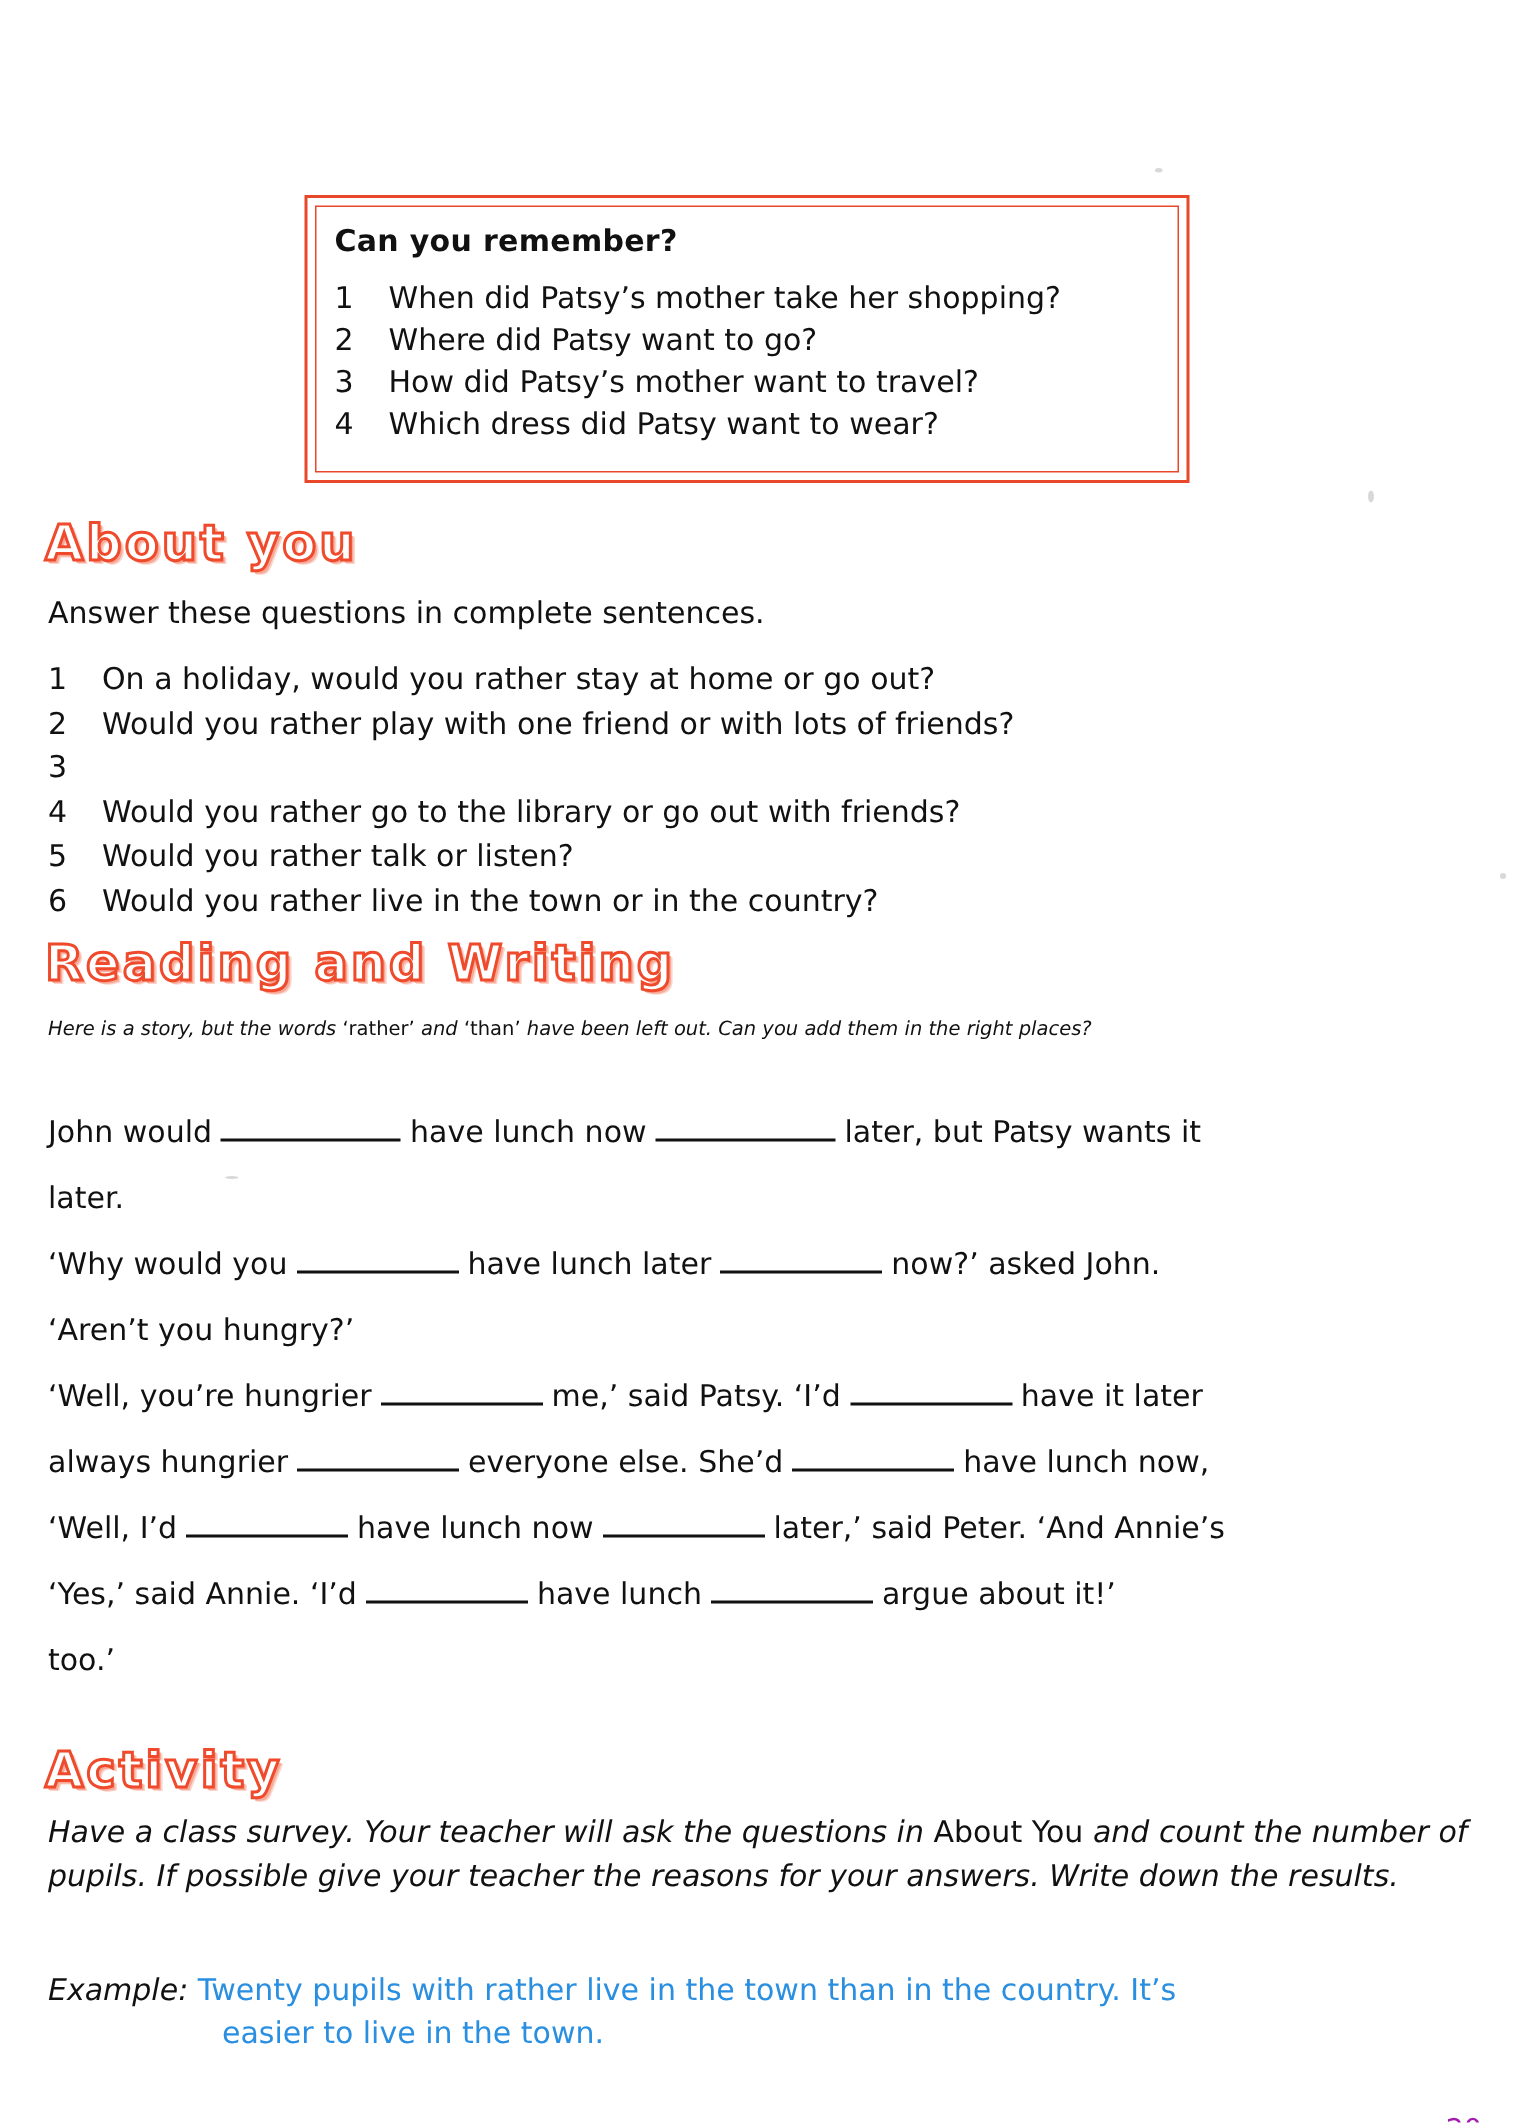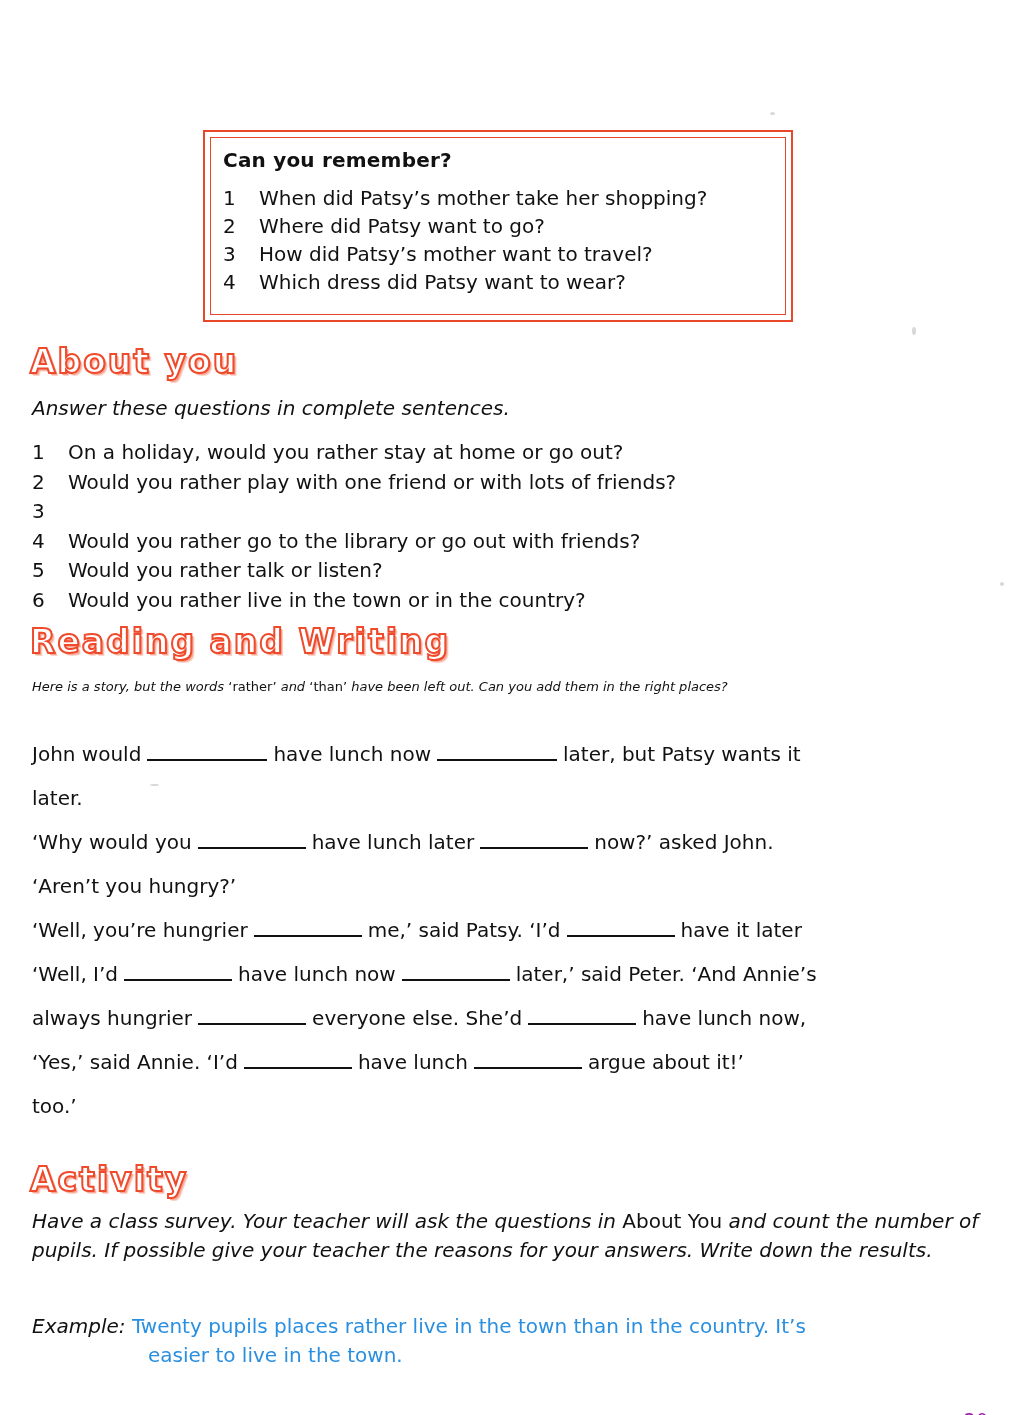--- a/index.html
+++ b/index.html
@@ -81,21 +81,20 @@
     text-shadow:
        2px 2px 0 #f7a896,
       -1px -1px 0 #ffffff,
        3px 3px 0 #fbd5cc;
     white-space: nowrap;
   }
 
   
   .italic-line {
     position: absolute;
-    font-style: italic;
     font-size: 20px;
     line-height: 29px;
     color: #111;
   }
   .numbered-list {
     position: absolute;
   }
   .numbered-list .row {
     display: flex;
     font-size: 20px;
@@ -271,42 +270,42 @@
     <div class="sline">
       <span>‘Why would you</span><span class="blank b-md"></span><span>have lunch later</span><span class="blank b-md"></span><span>now?’ asked John.</span>
     </div>
     <div class="sline">
       <span>‘Aren’t you hungry?’</span>
     </div>
     <div class="sline">
       <span>‘Well, you’re hungrier</span><span class="blank b-md"></span><span>me,’ said Patsy. ‘I’d</span><span class="blank b-md"></span><span>have it later</span>
     </div>
     <div class="sline">
+      <span>always hungrier</span><span class="blank b-md"></span><span>everyone else. She’d</span><span class="blank b-md"></span><span>have lunch now,</span>
+    </div>
+    <div class="sline">
       <span>‘Well, I’d</span><span class="blank b-md"></span><span>have lunch now</span><span class="blank b-md"></span><span>later,’ said Peter. ‘And Annie’s</span>
-    </div>
-    <div class="sline">
-      <span>always hungrier</span><span class="blank b-md"></span><span>everyone else. She’d</span><span class="blank b-md"></span><span>have lunch now,</span>
     </div>
     <div class="sline">
       <span>‘Yes,’ said Annie. ‘I’d</span><span class="blank b-md"></span><span>have lunch</span><span class="blank b-md"></span><span>argue about it!’</span>
     </div>
     <div class="sline">
       <span>too.’</span>
     </div>
   </div>
 
   <div class="bubble-heading" style="left:30px; top:1118px;">Activity</div>
 
   <div class="activity-para">
     <span>Have a class survey. Your teacher will ask the questions in </span><span class="upright">About You</span><span> and count the number of pupils. If possible give your teacher the reasons for your answers. Write down the results.</span>
   </div>
 
   <div class="example-block">
     <span class="example-label">Example:</span>
-    <span class="example-text">Twenty pupils places rather live in the town than in the country. It’s</span>
+    <span class="example-text">Twenty pupils with rather live in the town than in the country. It’s</span>
   </div>
   <div class="example-cont">easier to live in the town.</div>
 
   <div class="page-number">20</div>
 
   <div class="speck" style="left:770px; top:70px; width:5px; height:3px;"></div>
   <div class="speck" style="left:912px; top:285px; width:4px; height:8px;"></div>
   <div class="speck" style="left:1000px; top:540px; width:4px; height:4px;"></div>
   <div class="speck" style="left:150px; top:742px; width:9px; height:2px;"></div>
 </div>

